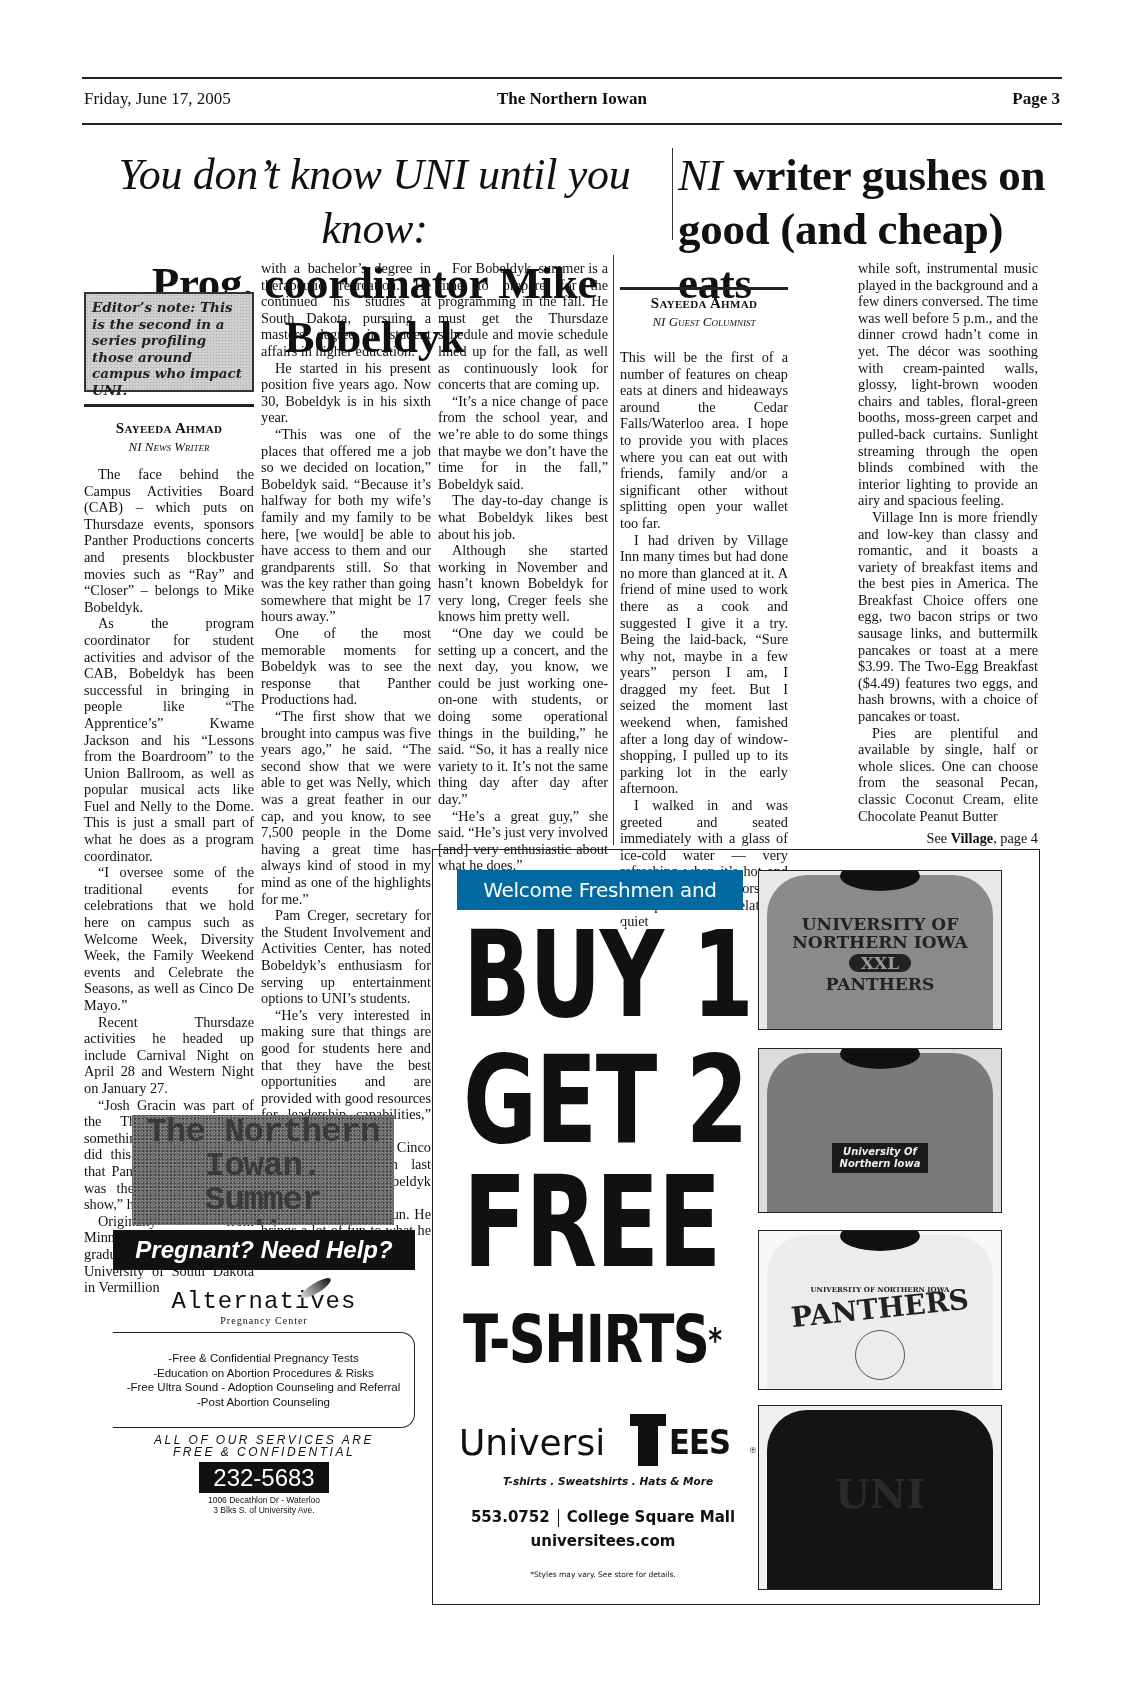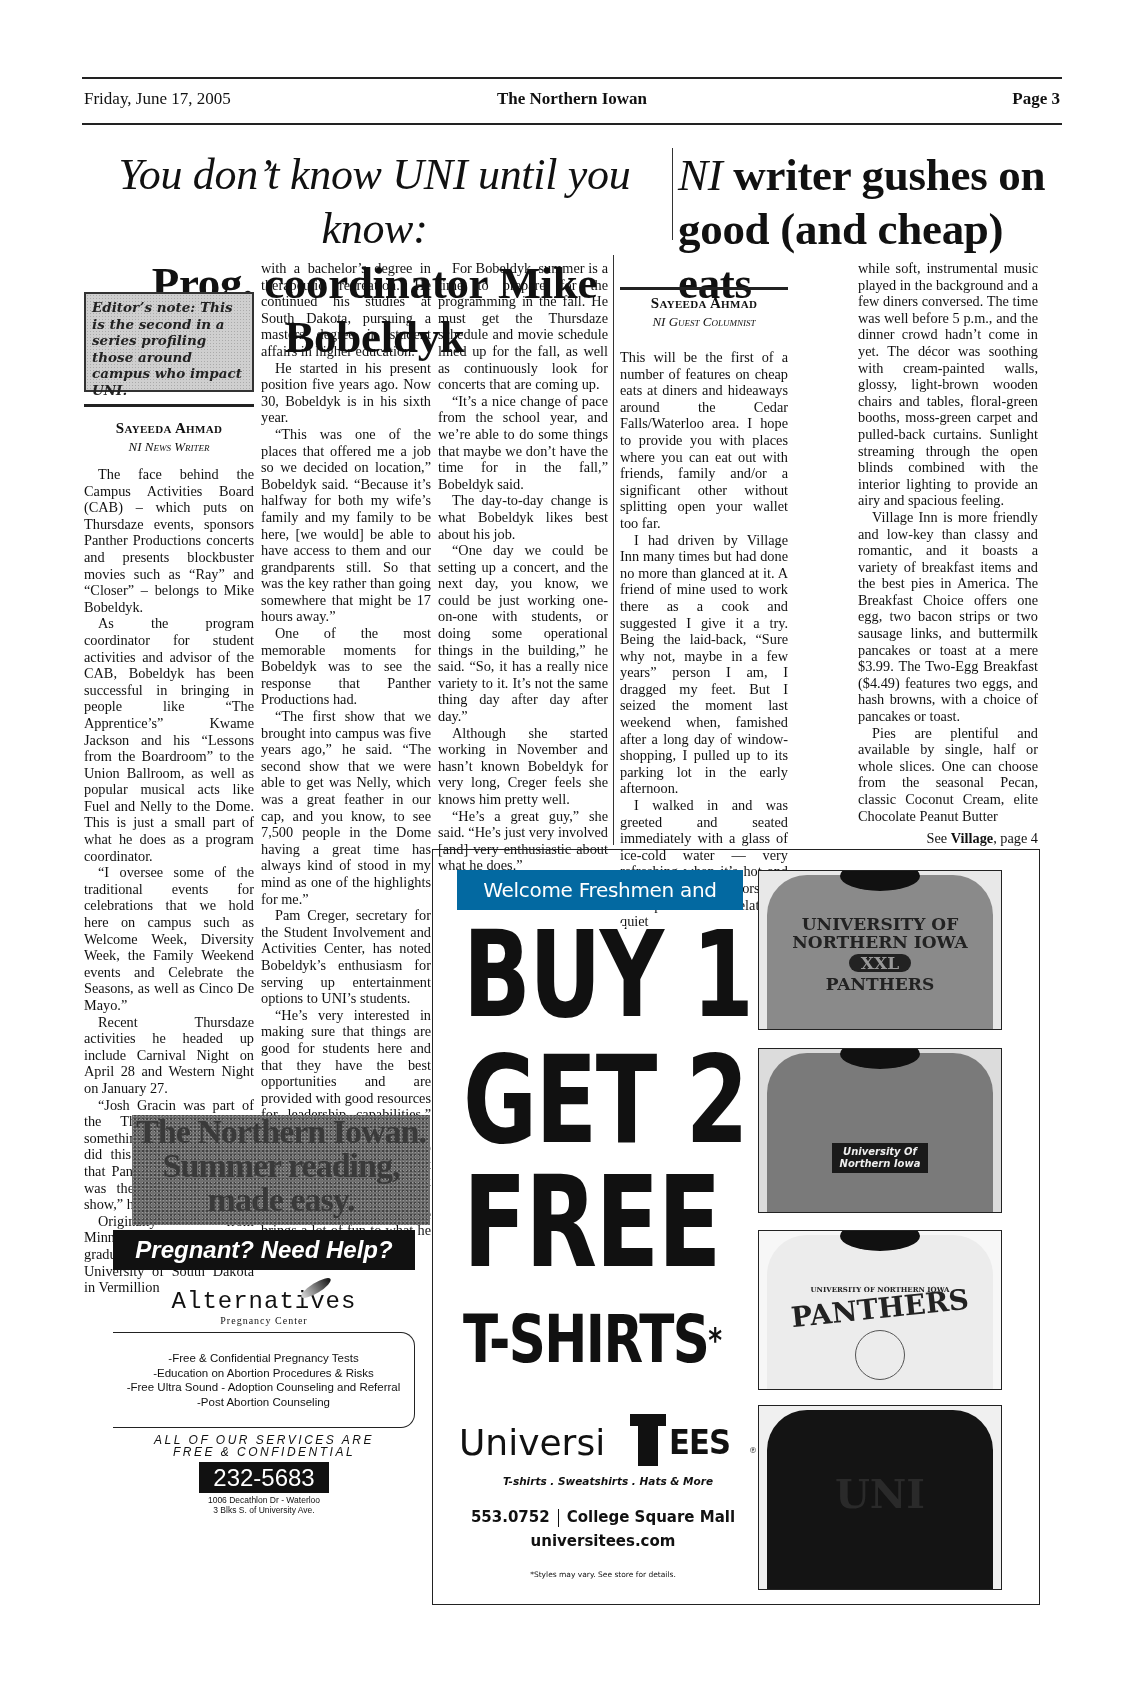--- a/index.html
+++ b/index.html
@@ -35,25 +35,25 @@
 
   .byline { position: absolute; text-align: center; font-family: "Liberation Serif", serif; }
   .byline .name { font-size: 15px; font-weight: bold; font-variant: small-caps; letter-spacing: 0.3px; display: block; }
   .byline .title { font-size: 13px; font-style: italic; font-variant: small-caps; display: block; margin-top: 2px; }
 
   .see-also { position: absolute; left: 858px; top: 830px; width: 180px; text-align: right;
     font-family: "Liberation Serif", serif; font-size: 14.3px; }
   .see-also b { font-weight: bold; }
 
   
-  .promo { position: absolute; left: 132px; top: 1115px; width: 298px; height: 110px;
+  .promo { position: absolute; left: 132px; top: 1115px; width: 262px; height: 110px;
     background: #6f6f6f;
     background-image: radial-gradient(#9a9a9a 0.8px, transparent 1px), radial-gradient(#444 0.8px, transparent 1px);
     background-size: 3px 3px, 4px 4px; background-position: 0 0, 1px 2px;
-    font-family: Liberation Serif, serif; font-weight: bold; color: #3a3a3a;
+    font-family: Liberation Mono, monospace; font-weight: bold; color: #3a3a3a;
     text-align: center; overflow: hidden; }
   .promo .line { display: block; font-size: 34px; line-height: 34px; letter-spacing: -1px; }
 
   
   .alt-ad { position: absolute; left: 113px; top: 1230px; width: 302px; height: 370px;
     font-family: "Liberation Sans", sans-serif; text-align: center; }
   .alt-banner { background: #111; color: #fff; font-style: italic; font-weight: bold; font-size: 24px;
     height: 40px; line-height: 40px; }
   .alt-logo { font-family: Liberation Mono, monospace; font-size: 24px; letter-spacing: 1px; margin-top: 18px; position: relative; }
   .alt-feather { position: absolute; width: 34px; height: 10px; background: linear-gradient(90deg, #ddd, #111);
@@ -141,22 +141,22 @@
     <p>“The first show that we brought into campus was five years ago,” he said. “The second show that we were able to get was Nelly, which was a great feather in our cap, and you know, to see 7,500 people in the Dome having a great time has always kind of stood in my mind as one of the highlights for me.”</p>
     <p>Pam Creger, secretary for the Student Involvement and Activities Center, has noted Bobeldyk’s enthusiasm for serving up entertainment options to UNI’s students.</p>
     <p>“He’s very interested in making sure that things are good for students here and that they have the best opportunities and are provided with good resources for leadership capabilities,” Creger said.</p>
     <p>Creger attended the Cinco de Mayo celebration last April 29, which Bobeldyk also oversaw.</p>
     <p>“That was a lot of fun. He brings a lot of fun to what he does,” she said.</p>
   </div>
 <div class="col" id="s1c3" style="left:438px;top:260px;width:170px;">
     <p>For Bobeldyk, summer is a time to prepare for the programming in the fall. He must get the Thursdaze schedule and movie schedule lined up for the fall, as well as continuously look for concerts that are coming up.</p>
     <p>“It’s a nice change of pace from the school year, and we’re able to do some things that maybe we don’t have the time for in the fall,” Bobeldyk said.</p>
     <p>The day-to-day change is what Bobeldyk likes best about his job.</p>
+    <p>Although she started working in November and hasn’t known Bobeldyk for very long, Creger feels she knows him pretty well.</p>
     <p>“One day we could be setting up a concert, and the next day, you know, we could be just working one-on-one with students, or doing some operational things in the building,” he said. “So, it has a really nice variety to it. It’s not the same thing day after day after day.”</p>
-    <p>Although she started working in November and hasn’t known Bobeldyk for very long, Creger feels she knows him pretty well.</p>
     <p>“He’s a great guy,” she said. “He’s just very involved [and] very enthusiastic about what he does.”</p>
   </div>
 
 <div class="vdivider" style="left:613px;top:255px;height:590px;"></div>
 
 <div class="rule" style="left:620px;top:287px;width:168px;height:3px;"></div>
 <div class="byline" style="left:620px;top:295px;width:168px;">
   <span class="name">Sayeeda Ahmad</span>
   <span class="title">NI Guest Columnist</span>
 </div>

